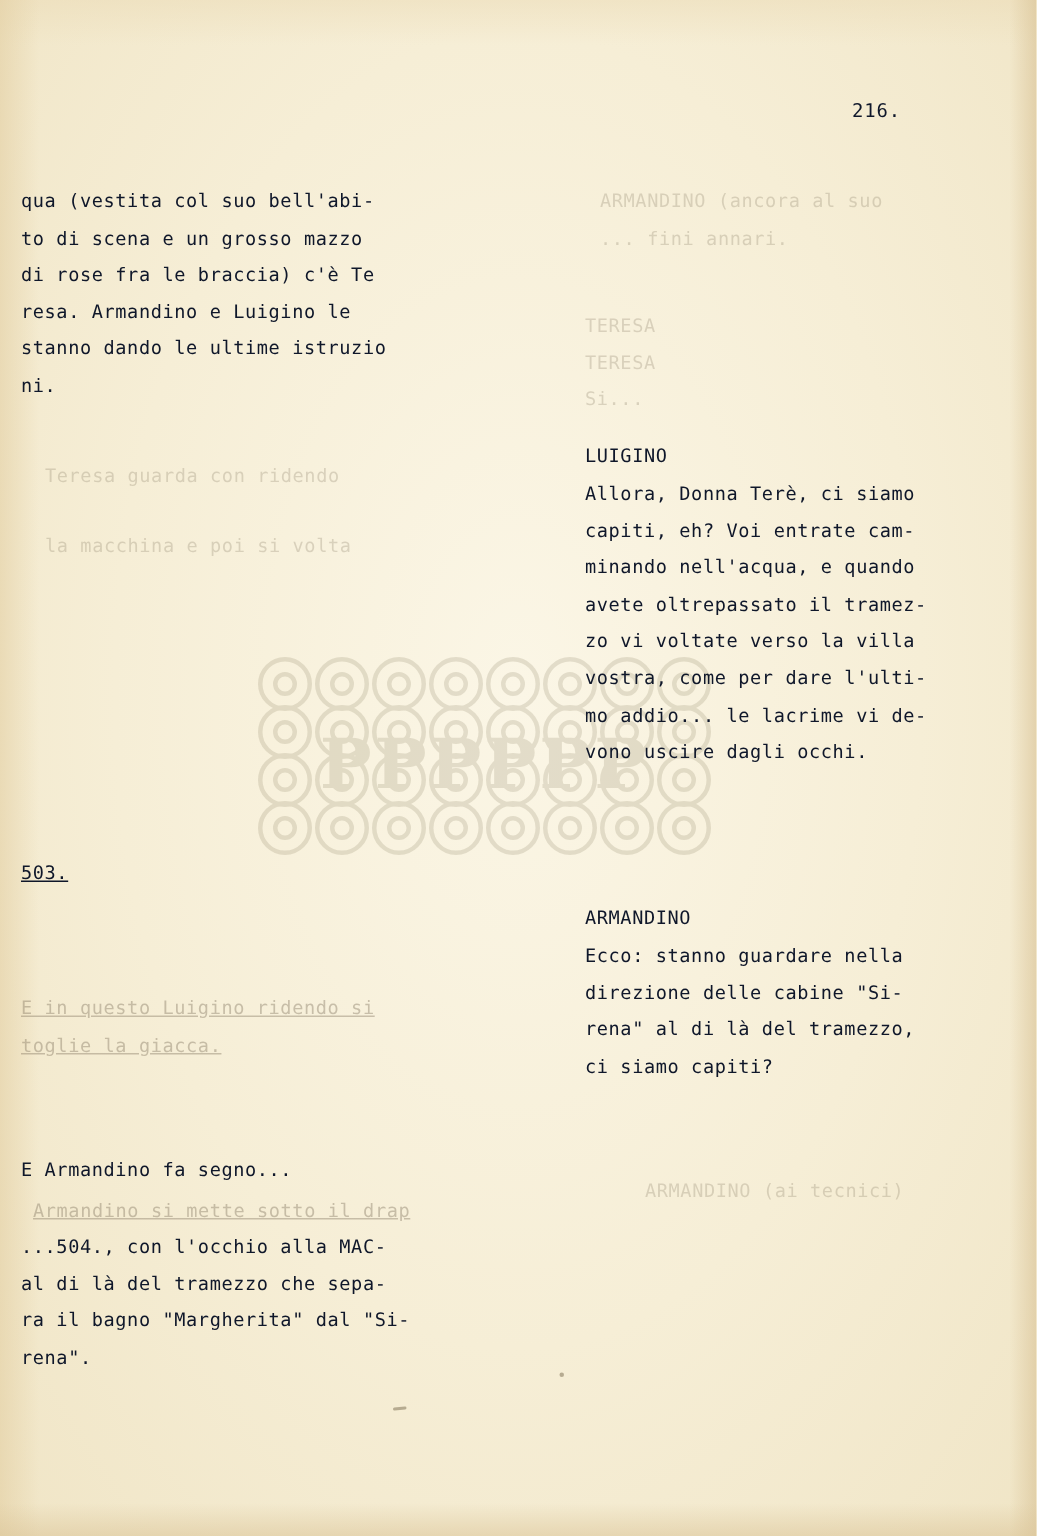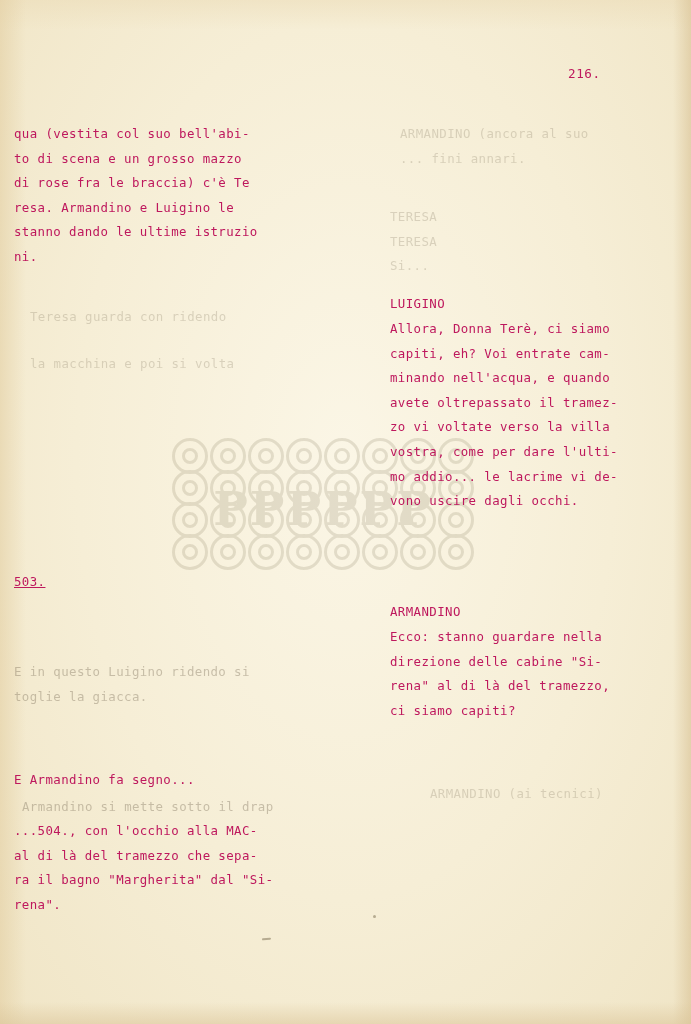--- a/index.html
+++ b/index.html
@@ -29,28 +29,29 @@
     background: linear-gradient(to left, rgba(216,193,148,0.6), rgba(247,239,216,0));
   }
   .edge-bottom {
     position: absolute;
     left: 0; bottom: 0; height: 22px; width: 100%;
     background: linear-gradient(to top, rgba(219,197,153,0.55), rgba(247,239,216,0));
   }
 
   .typed {
     position: absolute;
-    color: #be185d;
+    color: #0f172a;
     font-size: 12.4px;
     line-height: 24.6px;
     letter-spacing: 0.4px;
     white-space: pre-wrap;
   }
   .faint {
     color: rgba(120,108,86,0.38);
+    text-decoration: underline;
   }
   .veryfaint {
     color: rgba(126,114,92,0.26);
   }
 
   
   #page-number {
     top: 62px;
     left: 568px;
     font-size: 12.6px;

